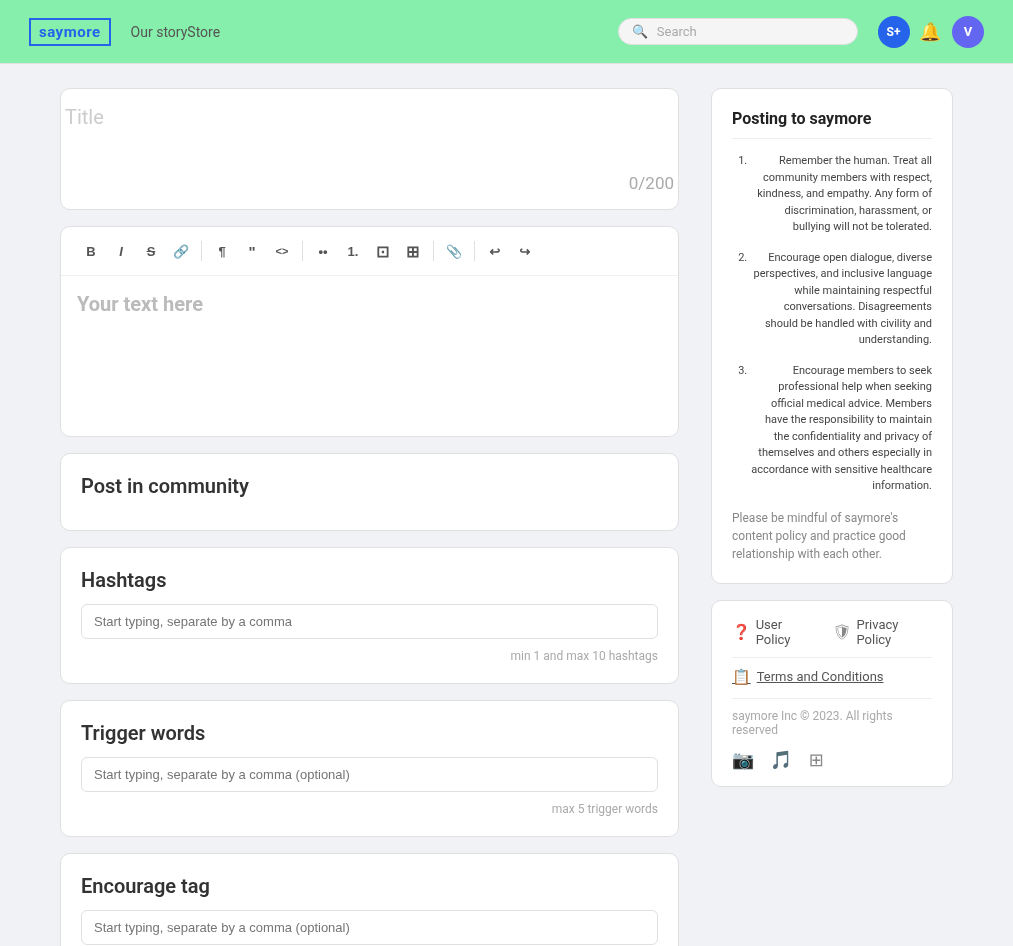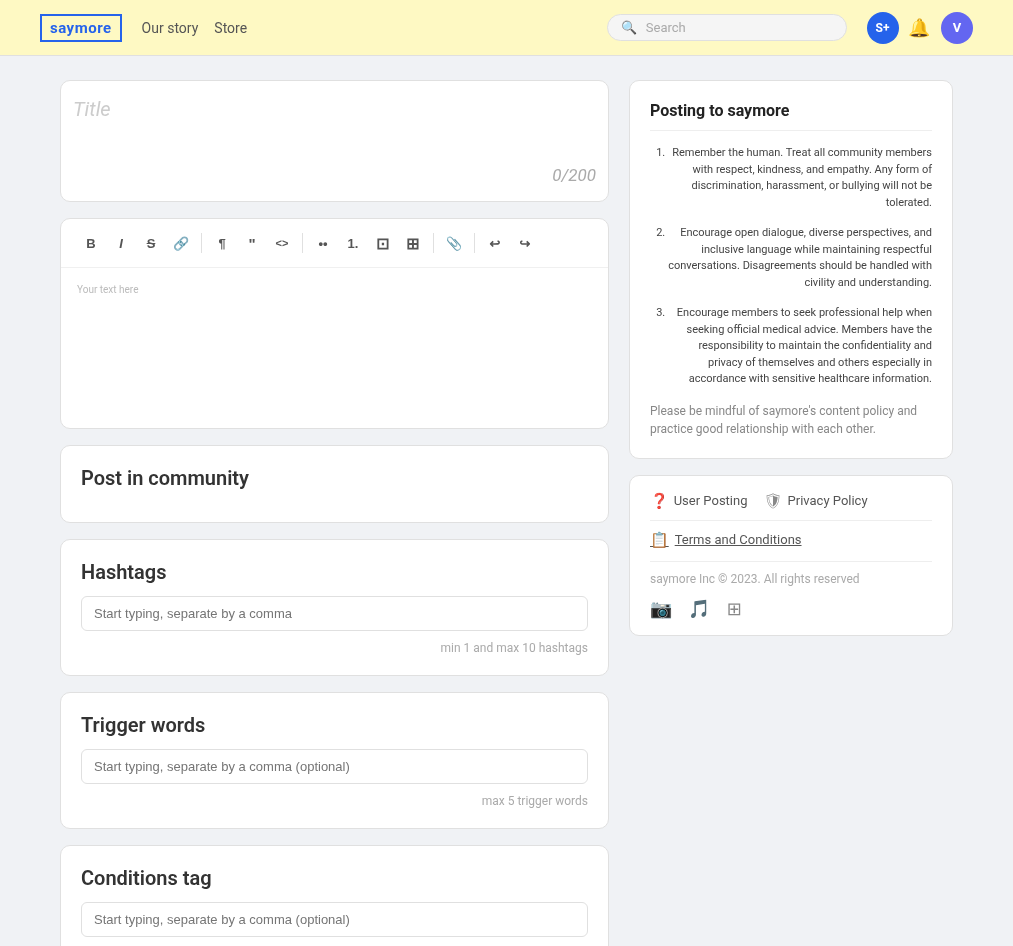--- a/index.html
+++ b/index.html
@@ -5,39 +5,39 @@
     * { box-sizing: border-box; margin: 0; padding: 0; }
     body {
       font-family: -apple-system, BlinkMacSystemFont, 'Segoe UI', Roboto, sans-serif;
       background: #f0f2f5;
       min-height: 946px;
       font-size: 14px;
       color: #333;
     }
     
     .header {
-      background: #fef9c3;
+      background: #86efac;
       border-bottom: 1px solid #e0e0e0;
-      height: 56px;
-      display: flex;
-      align-items: center;
-      padding: 0 40px;
+      height: 64px;
+      display: flex;
+      align-items: center;
+      padding: 0 29px;
       gap: 20px;
     }
     .logo {
       border: 2px solid #2563eb;
       color: #2563eb;
       font-weight: 700;
       font-size: 15px;
       padding: 3px 8px;
       letter-spacing: 0.5px;
     }
     .nav-links {
       display: flex;
-      gap: 16px;
+      gap: 0;
       font-size: 14px;
       color: #555;
     }
     .nav-links a { color: #555; text-decoration: none; }
     .search-bar {
       margin-left: auto;
       display: flex;
       align-items: center;
       background: #f5f5f5;
       border: 1px solid #e0e0e0;
@@ -97,22 +97,21 @@
       gap: 16px;
     }
     .card {
       background: #fff;
       border-radius: 10px;
       border: 1px solid #e0e0e0;
       padding: 20px;
     }
     
     .title-card {
-      padding: 16px 12px;
-      font-style: italic;
+      padding: 16px 4px;
     }
     .title-input-area {
       font-size: 20px;
       color: #ccc;
       font-weight: 400;
       min-height: 60px;
       cursor: text;
     }
     .title-counter {
       text-align: right;
@@ -146,21 +145,22 @@
     .toolbar-separator {
       width: 1px;
       height: 20px;
       background: #e0e0e0;
       margin: 0 4px;
     }
     .text-area-content {
       padding: 16px;
       min-height: 160px;
       color: #bbb;
-      font-size: 10px;
+      font-size: 20px;
+      font-weight: bold;
     }
     
     .section-label {
       font-size: 20px;
       font-weight: 600;
       color: #333;
       margin-bottom: 12px;
     }
     .text-input {
       width: 100%;
@@ -173,24 +173,25 @@
       background: #fff;
     }
     .input-hint {
       text-align: right;
       color: #aaa;
       font-size: 12px;
       margin-top: 10px;
     }
     
     .right-panel {
-      width: 324px;
+      width: 242px;
       display: flex;
       flex-direction: column;
       gap: 16px;
+      margin-left: 12px;
     }
     .posting-card {
       background: #fff;
       border-radius: 10px;
       border: 1px solid #e0e0e0;
       padding: 20px;
     }
     .posting-title {
       font-size: 16px;
       font-weight: 700;
@@ -344,21 +345,21 @@
       <div class="input-hint">min 1 and max 10 hashtags</div>
     </div>
 
     <div class="card">
       <div class="section-label">Trigger words</div>
       <input class="text-input" type="text" placeholder="Start typing, separate by a comma (optional)" style="">
       <div class="input-hint">max 5 trigger words</div>
     </div>
 
     <div class="card">
-      <div class="section-label">Conditions tag</div>
+      <div class="section-label">Encourage tag</div>
       <input class="text-input" type="text" placeholder="Start typing, separate by a comma (optional)" style="">
       <div class="input-hint">max 1 geographic tags</div>
     </div>
 
   </div>
 
   <div class="right-panel">
 
     <div class="posting-card">
       <div class="posting-title">Posting to saymore</div>
@@ -367,21 +368,21 @@
         <li class="rules-list-item">Encourage open dialogue, diverse perspectives, and inclusive language while maintaining respectful conversations. Disagreements should be handled with civility and understanding.</li>
         <li class="rules-list-item">Encourage members to seek professional help when seeking official medical advice. Members have the responsibility to maintain the confidentiality and privacy of themselves and others especially in accordance with sensitive healthcare information.</li>
       </ol>
       <div class="policy-note">Please be mindful of saymore's content policy and practice good relationship with each other.</div>
     </div>
 
     <div class="footer-card">
       <div class="footer-links-row">
         <a class="footer-link" href="#">
           <span class="footer-link-icon">❓</span>
-          <span>User Posting</span>
+          <span>User Policy</span>
         </a>
         <a class="footer-link" href="#">
           <span class="footer-link-icon">🛡</span>
           <span>Privacy Policy</span>
         </a>
       </div>
       <hr class="footer-divider">
       <a class="footer-terms" href="#">
         <span class="footer-link-icon">📋</span>
         <span>Terms and Conditions</span>

